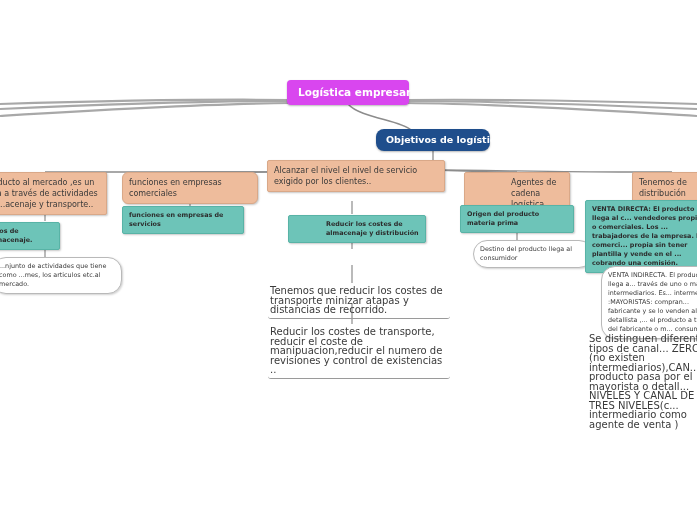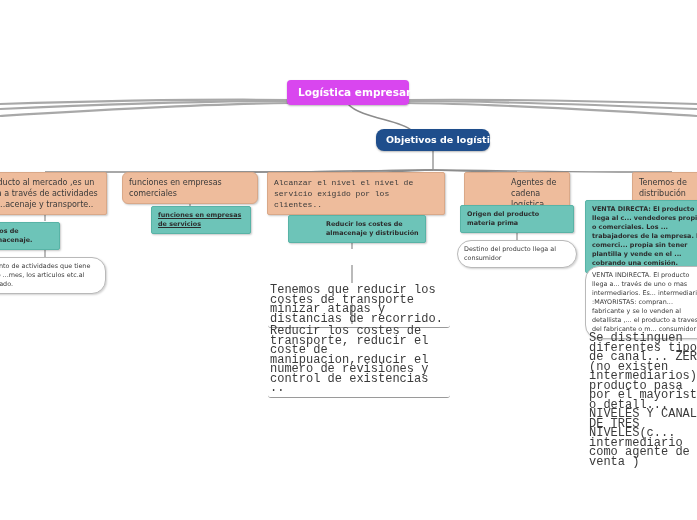--- a/index.html
+++ b/index.html
@@ -85,31 +85,31 @@
   
   .node-white {
     background: #ffffff;
     color: #3a3a3a;
     font-size: 6.4px;
     line-height: 9px;
     padding: 4px 6px;
     border: 1px solid #b9b9b9;
     border-radius: 14px;
     box-shadow: 1px 1px 2px rgba(0,0,0,0.18);
+    margin-left: 16px;
   }
 
   
   .node-plain {
     background: transparent;
     color: #3a3a3a;
-    font-size: 12px;
+    font-size: 10px;
     line-height: 9.5px;
     padding: 2px 2px 3px 2px;
     border-bottom: 1px solid #9a9a9a;
-    font-family: Liberation Mono, monospace;
   }
 </style>
 </head>
 <body>
 
 <div id="canvas">
 
   <svg id="edges" viewBox="0 0 697 520" width="697" height="520">
     <g fill="none" stroke="#a8a8a8" stroke-width="1.6">
 
@@ -172,25 +172,25 @@
   </div>
 
   <div class="node node-white" style="left:-24px; top:257px; width:130px;">
     <span>...njunto de actividades que tiene como ...mes, los articulos etc.al mercado.</span>
   </div>
 
   <div class="node node-tan" style="left:122px; top:172px; width:136px;border-radius:6px;">
     <span>funciones en empresas  comerciales</span>
   </div>
 
-  <div class="node node-teal" style="left:151px; top:206px; width:100px;text-decoration:underline;">
+  <div class="node node-teal" style="left:122px; top:206px; width:122px;">
     <span>funciones en empresas de servicios</span>
   </div>
 
-  <div class="node node-tan" style="left:267px; top:172px; width:178px;font-family:Liberation Mono, monospace;">
+  <div class="node node-tan" style="left:267px; top:160px; width:178px;">
     <span>Alcanzar el nivel el nivel de servicio exigido por los clientes..</span>
   </div>
 
   <div class="node node-teal" style="left:288px; top:215px; width:138px;padding-left:37px;">
     <span>Reducir los costes de almacenaje y distribución</span>
   </div>
 
 
   <div class="node node-plain" style="left:268px; top:284px; width:182px;">
     <span>Tenemos que reducir los costes de transporte minizar  atapas y distancias de recorrido.</span>

